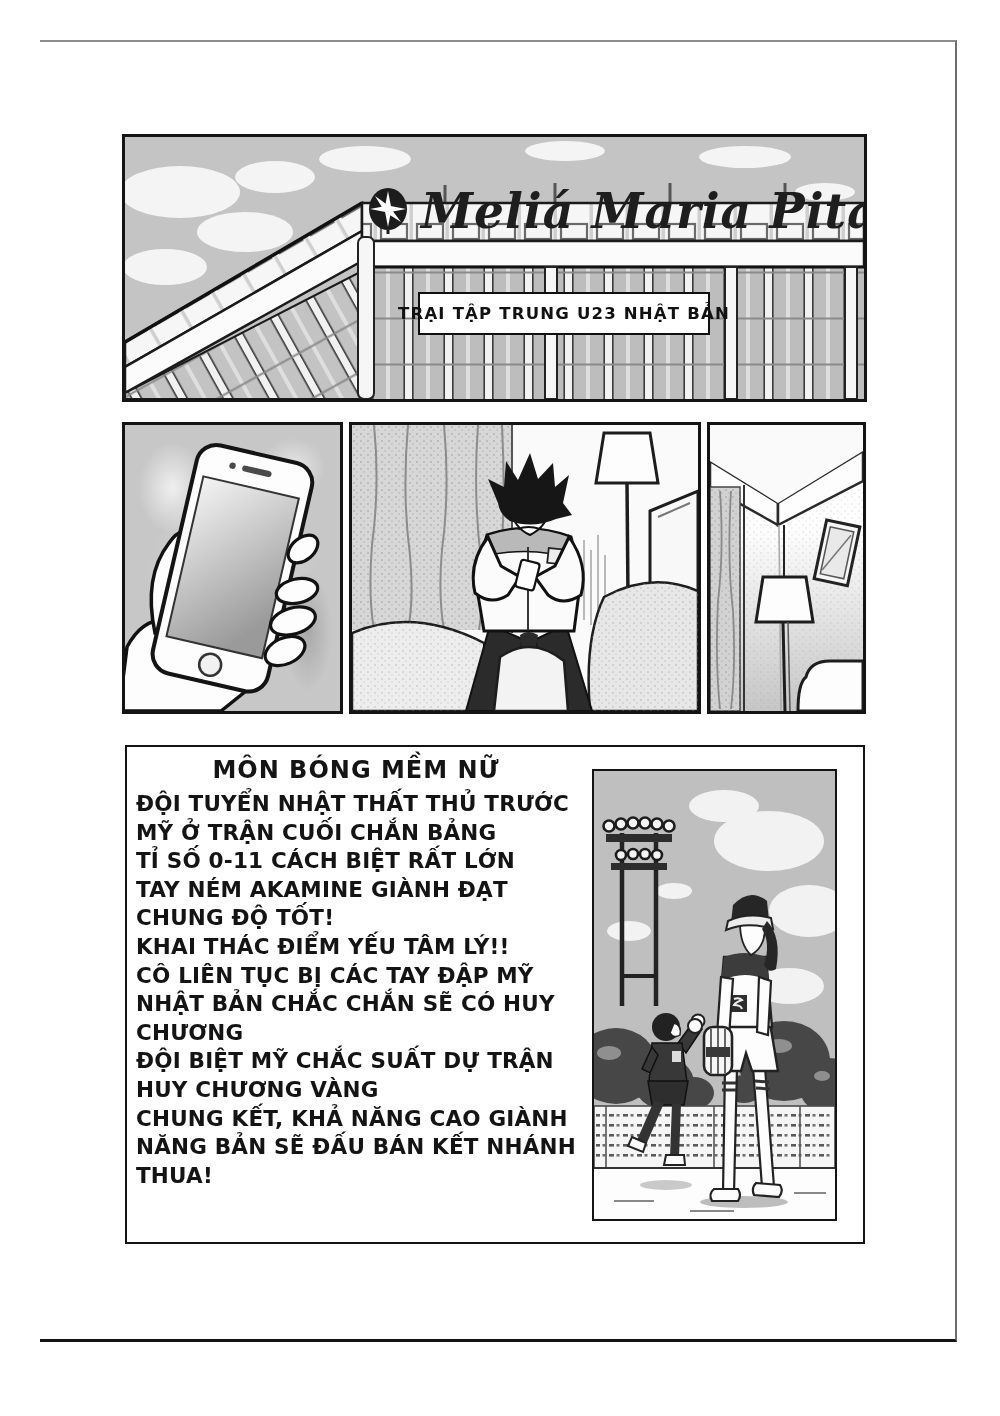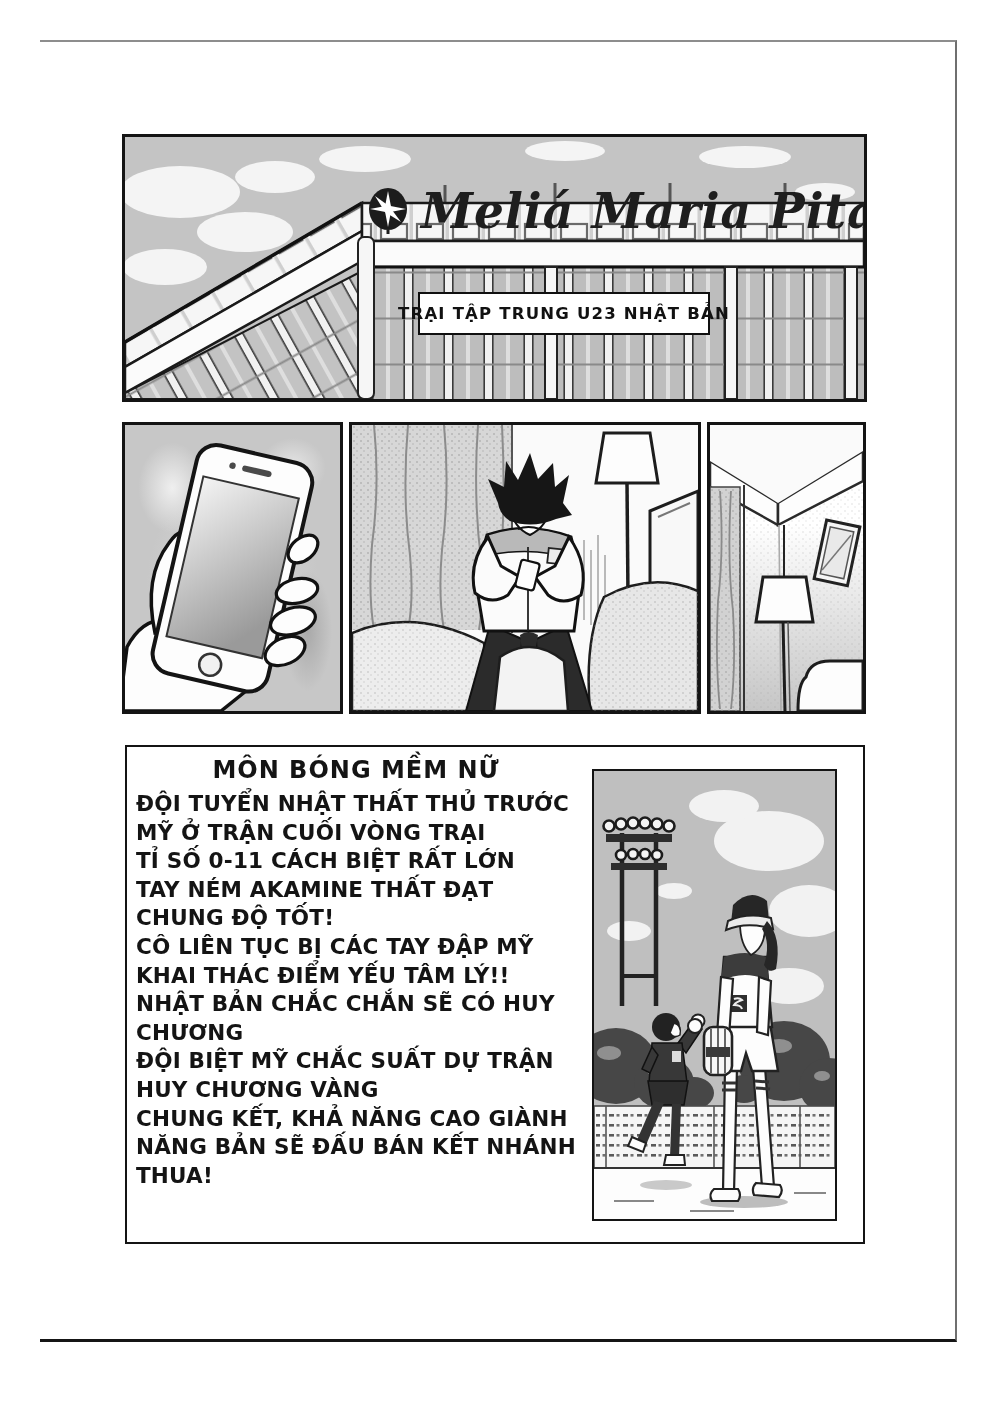--- a/index.html
+++ b/index.html
@@ -256,26 +256,26 @@
         </g>
 
         <path d="M96,252 Q100,236 120,236 L153,236 L153,286 L88,286 Q88,258 96,252 Z" fill="#fdfdfd" stroke="#1d1d1d" stroke-width="3"></path>
       </svg>
     </section>
 
     <section class="panel p5"></section>
     <div class="news">
       <div class="title">MÔN BÓNG MỀM NỮ</div>
       <div class="line">ĐỘI TUYỂN NHẬT THẤT THỦ TRƯỚC</div>
-      <div class="line">MỸ Ở TRẬN CUỐI VÒNG TRẠI</div>
+      <div class="line">MỸ Ở TRẬN CUỐI CHẮN BẢNG</div>
       <div class="line">TỈ SỐ 0-11 CÁCH BIỆT RẤT LỚN</div>
-      <div class="line">TAY NÉM AKAMINE THẤT ĐẠT</div>
+      <div class="line">TAY NÉM AKAMINE GIÀNH ĐẠT</div>
       <div class="line">CHUNG ĐỘ TỐT!</div>
+      <div class="line">KHAI THÁC ĐIỂM YẾU TÂM LÝ!!</div>
       <div class="line">CÔ LIÊN TỤC BỊ CÁC TAY ĐẬP MỸ</div>
-      <div class="line">KHAI THÁC ĐIỂM YẾU TÂM LÝ!!</div>
       <div class="line">NHẬT BẢN CHẮC CHẮN SẼ CÓ HUY</div>
       <div class="line">CHƯƠNG</div>
       <div class="line">ĐỘI BIỆT MỸ CHẮC SUẤT DỰ TRẬN</div>
       <div class="line">HUY CHƯƠNG VÀNG</div>
       <div class="line">CHUNG KẾT, KHẢ NĂNG CAO GIÀNH</div>
       <div class="line">NĂNG BẢN SẼ ĐẤU BÁN KẾT NHÁNH</div>
       <div class="line">THUA!</div>
     </div>
 
     <section class="panel p5inner">

